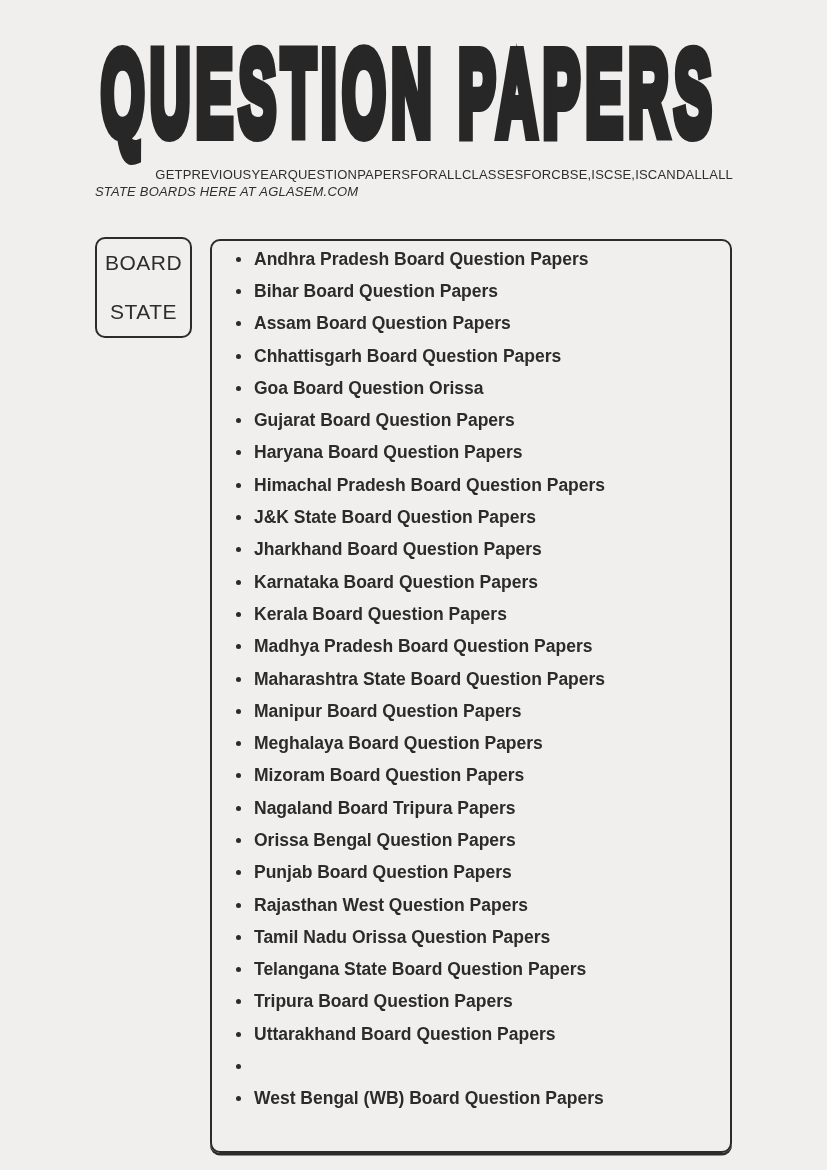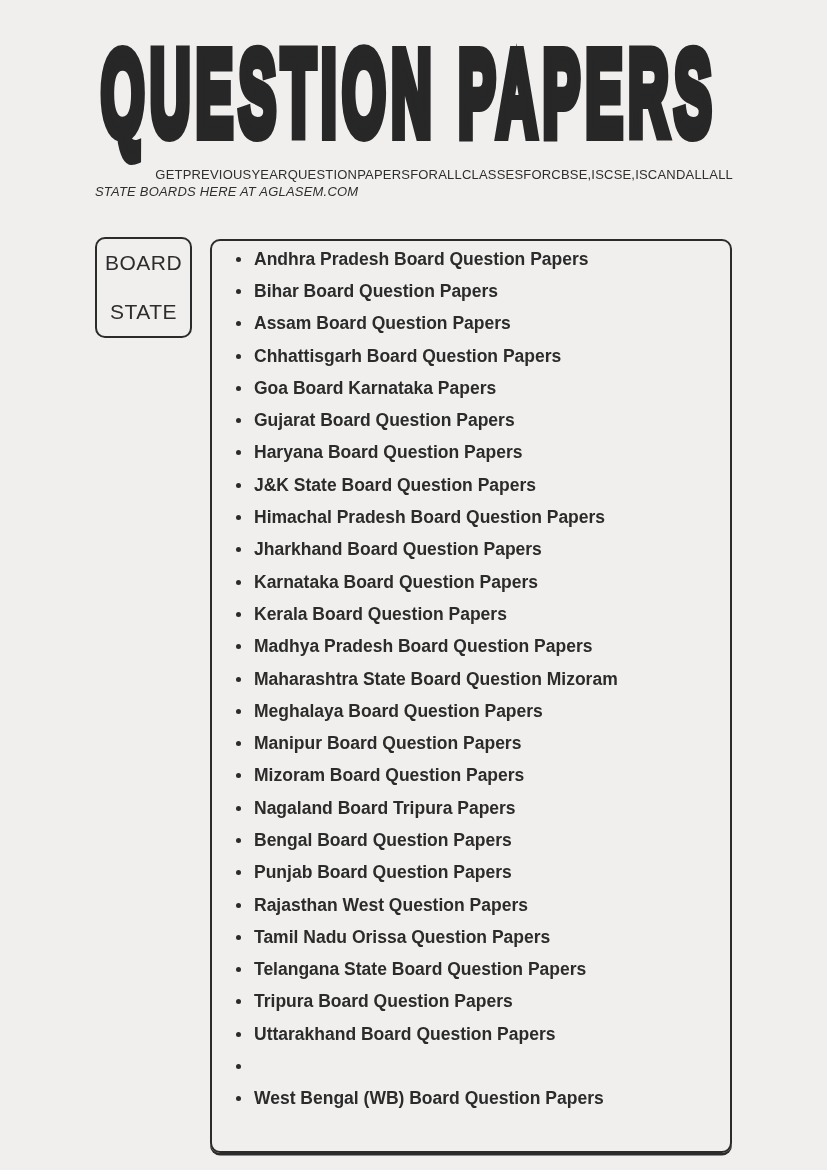--- a/index.html
+++ b/index.html
@@ -142,77 +142,77 @@
       <li>
           <span class="dot"></span>
           <span>Assam Board Question Papers</span>
         </li>
       <li>
           <span class="dot"></span>
           <span>Chhattisgarh Board Question Papers</span>
         </li>
       <li>
           <span class="dot"></span>
-          <span>Goa Board Karnataka Papers</span>
+          <span>Goa Board Question Orissa</span>
         </li>
       <li>
           <span class="dot"></span>
           <span>Gujarat Board Question Papers</span>
         </li>
       <li>
           <span class="dot"></span>
           <span>Haryana Board Question Papers</span>
         </li>
       <li>
           <span class="dot"></span>
+          <span>Himachal Pradesh Board Question Papers</span>
+        </li>
+      <li>
+          <span class="dot"></span>
           <span>J&amp;K State Board Question Papers</span>
         </li>
       <li>
           <span class="dot"></span>
-          <span>Himachal Pradesh Board Question Papers</span>
-        </li>
-      <li>
-          <span class="dot"></span>
           <span>Jharkhand Board Question Papers</span>
         </li>
       <li>
           <span class="dot"></span>
           <span>Karnataka Board Question Papers</span>
         </li>
       <li>
           <span class="dot"></span>
           <span>Kerala Board Question Papers</span>
         </li>
       <li>
           <span class="dot"></span>
           <span>Madhya Pradesh Board Question Papers</span>
         </li>
       <li>
           <span class="dot"></span>
-          <span>Maharashtra State Board Question Mizoram</span>
+          <span>Maharashtra State Board Question Papers</span>
+        </li>
+      <li>
+          <span class="dot"></span>
+          <span>Manipur Board Question Papers</span>
         </li>
       <li>
           <span class="dot"></span>
           <span>Meghalaya Board Question Papers</span>
         </li>
       <li>
           <span class="dot"></span>
-          <span>Manipur Board Question Papers</span>
-        </li>
-      <li>
-          <span class="dot"></span>
           <span>Mizoram Board Question Papers</span>
         </li>
       <li>
           <span class="dot"></span>
           <span>Nagaland Board Tripura Papers</span>
         </li>
       <li>
           <span class="dot"></span>
-          <span>Bengal Board Question Papers</span>
+          <span>Orissa Bengal Question Papers</span>
         </li>
       <li>
           <span class="dot"></span>
           <span>Punjab Board Question Papers</span>
         </li>
       <li>
           <span class="dot"></span>
           <span>Rajasthan West Question Papers</span>
         </li>
       <li>

